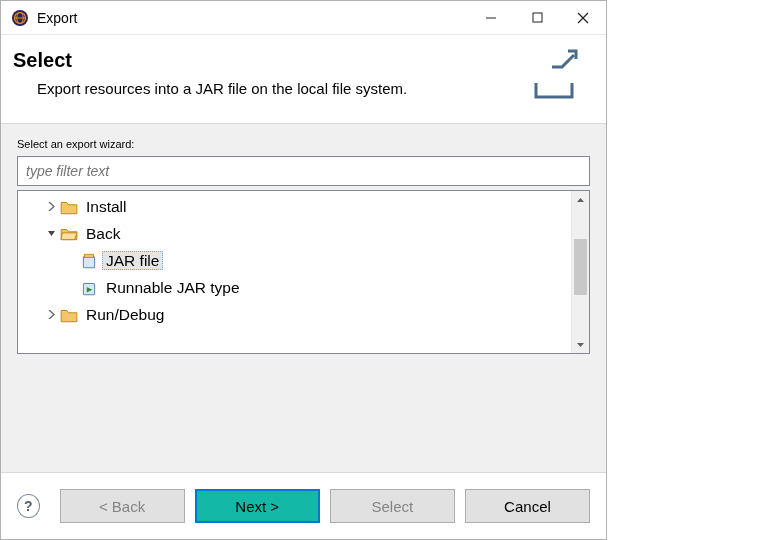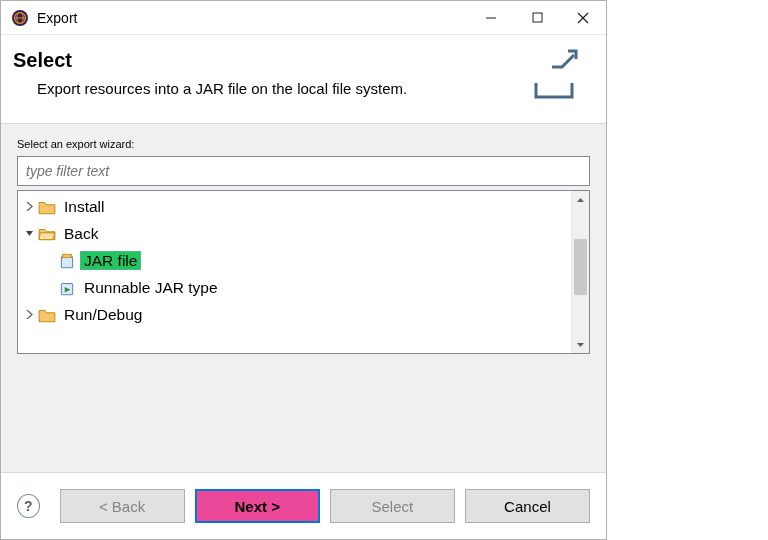--- a/index.html
+++ b/index.html
@@ -12,38 +12,38 @@
   .winbtn { width:46px; height:34px; display:flex; align-items:center; justify-content:center; color:#222; }
   .header { padding:10px 18px 18px 12px; display:flex; align-items:flex-start; }
   .header-text { flex:1; }
   .header-title { font-size:20px; font-weight:700; color:#000; margin:4px 0 8px 0; }
   .header-desc { font-size:15px; color:#000; margin-left:24px; }
   .header-icon { width:56px; height:56px; margin-right:6px; margin-top:4px; }
   .body { flex:1; background:#f0f0f0; border-top:1px solid #d8d8d8; border-bottom:1px solid #d8d8d8; padding:14px 16px 0 16px; display:flex; flex-direction:column; }
   .body-label { font-size:11px; color:#000; margin-bottom:6px; }
   .filter-input { width:100%; height:30px; border:1px solid #828790; background:#fff; font-size:14px; color:#777; padding:0 8px; font-style:italic; outline:none; }
   .tree-wrap { margin-top:4px; flex:0 0 auto; height:164px; border:1px solid #828790; background:#fff; display:flex; position:relative; }
-  .tree { flex:1; padding:2px 4px 0 4px; font-size:15.5px; color:#000; overflow:hidden; line-height:1.0; }
+  .tree { flex:1; padding:2px 4px 0 4px; font-size:15.5px; color:#000; overflow:hidden; line-height:1.0;margin-left:22px; }
   .tree-row { display:flex; align-items:center; height:27px; white-space:nowrap; }
   .chld { padding-left:20px; }
   .twisty { width:14px; display:inline-flex; justify-content:center; color:#666; font-size:12px; }
   .ticon { width:18px; height:18px; margin:0 4px 0 2px; display:inline-flex; align-items:center; justify-content:center; }
   .node-label { padding:1px 3px; border:1px solid transparent; }
-  .node-label.selected { background:#22c55e; border:1px dotted #7aa7c7; }
+  .node-label.selected { background:#e5e5e5; border:1px dotted #7aa7c7; }
   .clip-bottom { height:22px; overflow:hidden; }
   .scrollbar { width:18px; background:#f0f0f0; border-left:1px solid #e9e9e9; display:flex; flex-direction:column; }
   .sb-btn { height:18px; display:flex; align-items:center; justify-content:center; color:#555; font-size:11px; }
   .sb-track { flex:1; position:relative; }
   .sb-thumb { position:absolute; left:2px; right:2px; top:30px; height:56px; background:#c8c8c8; border-radius:1px; }
   .footer { height:66px; display:flex; align-items:center; padding:0 16px; gap:10px; background:#fff; }
   .help { width:24px; height:24px; border:1.6px solid #7a8a99; border-radius:50%; display:flex; align-items:center; justify-content:center; color:#56606a; font-size:14px; font-weight:600; }
   .footer .spacer { flex:1; }
   .btn { width:134px; height:34px; background:#e1e1e1; border:1px solid #adadad; font-size:15px; color:#000; display:flex; align-items:center; justify-content:center;text-align:center; }
   .btn.disabled { color:#848484; }
-  .btn.primary { border:2px solid #0078d7; background:#ec4899;font-weight:bold; }
+  .btn.primary { border:2px solid #0078d7; background:#14b8a6; }
 </style>
 </head>
 <body>
 
 <div class="window">
 
   <div class="titlebar">
     <span class="app-icon">
       <svg viewBox="0 0 18 18">
           <circle cx="9" cy="9" r="8" fill="#2c2255"></circle>

